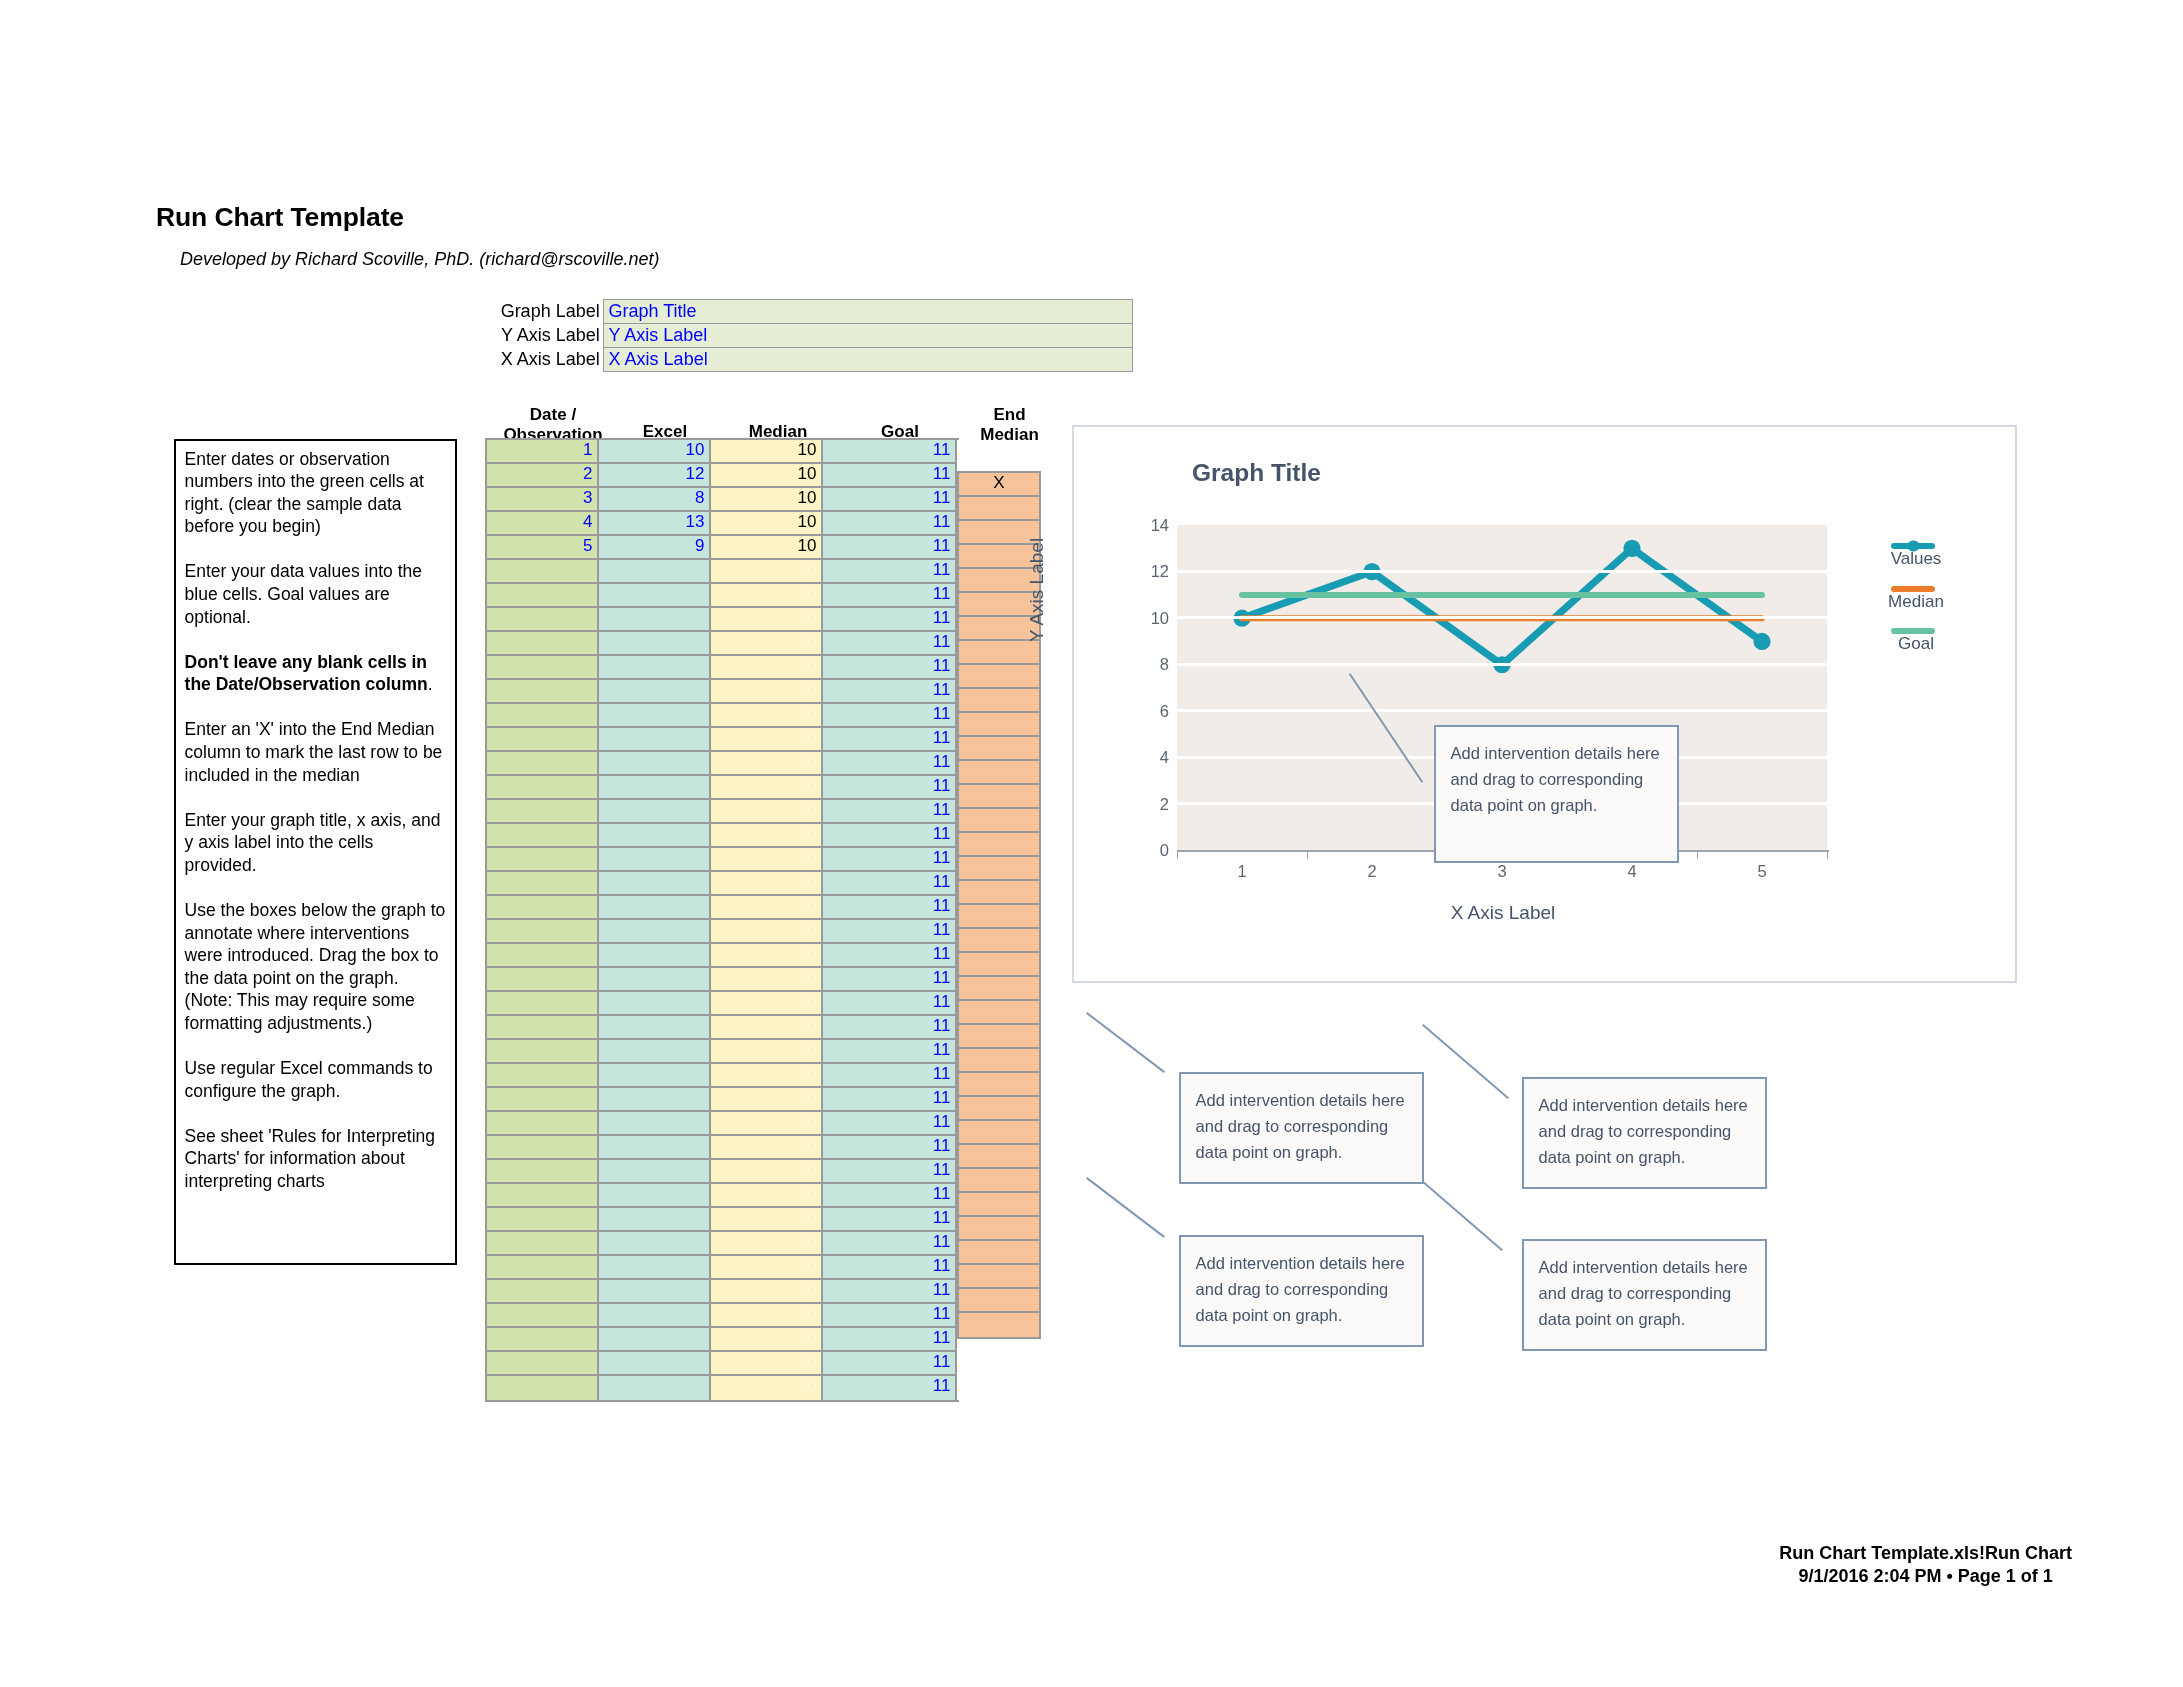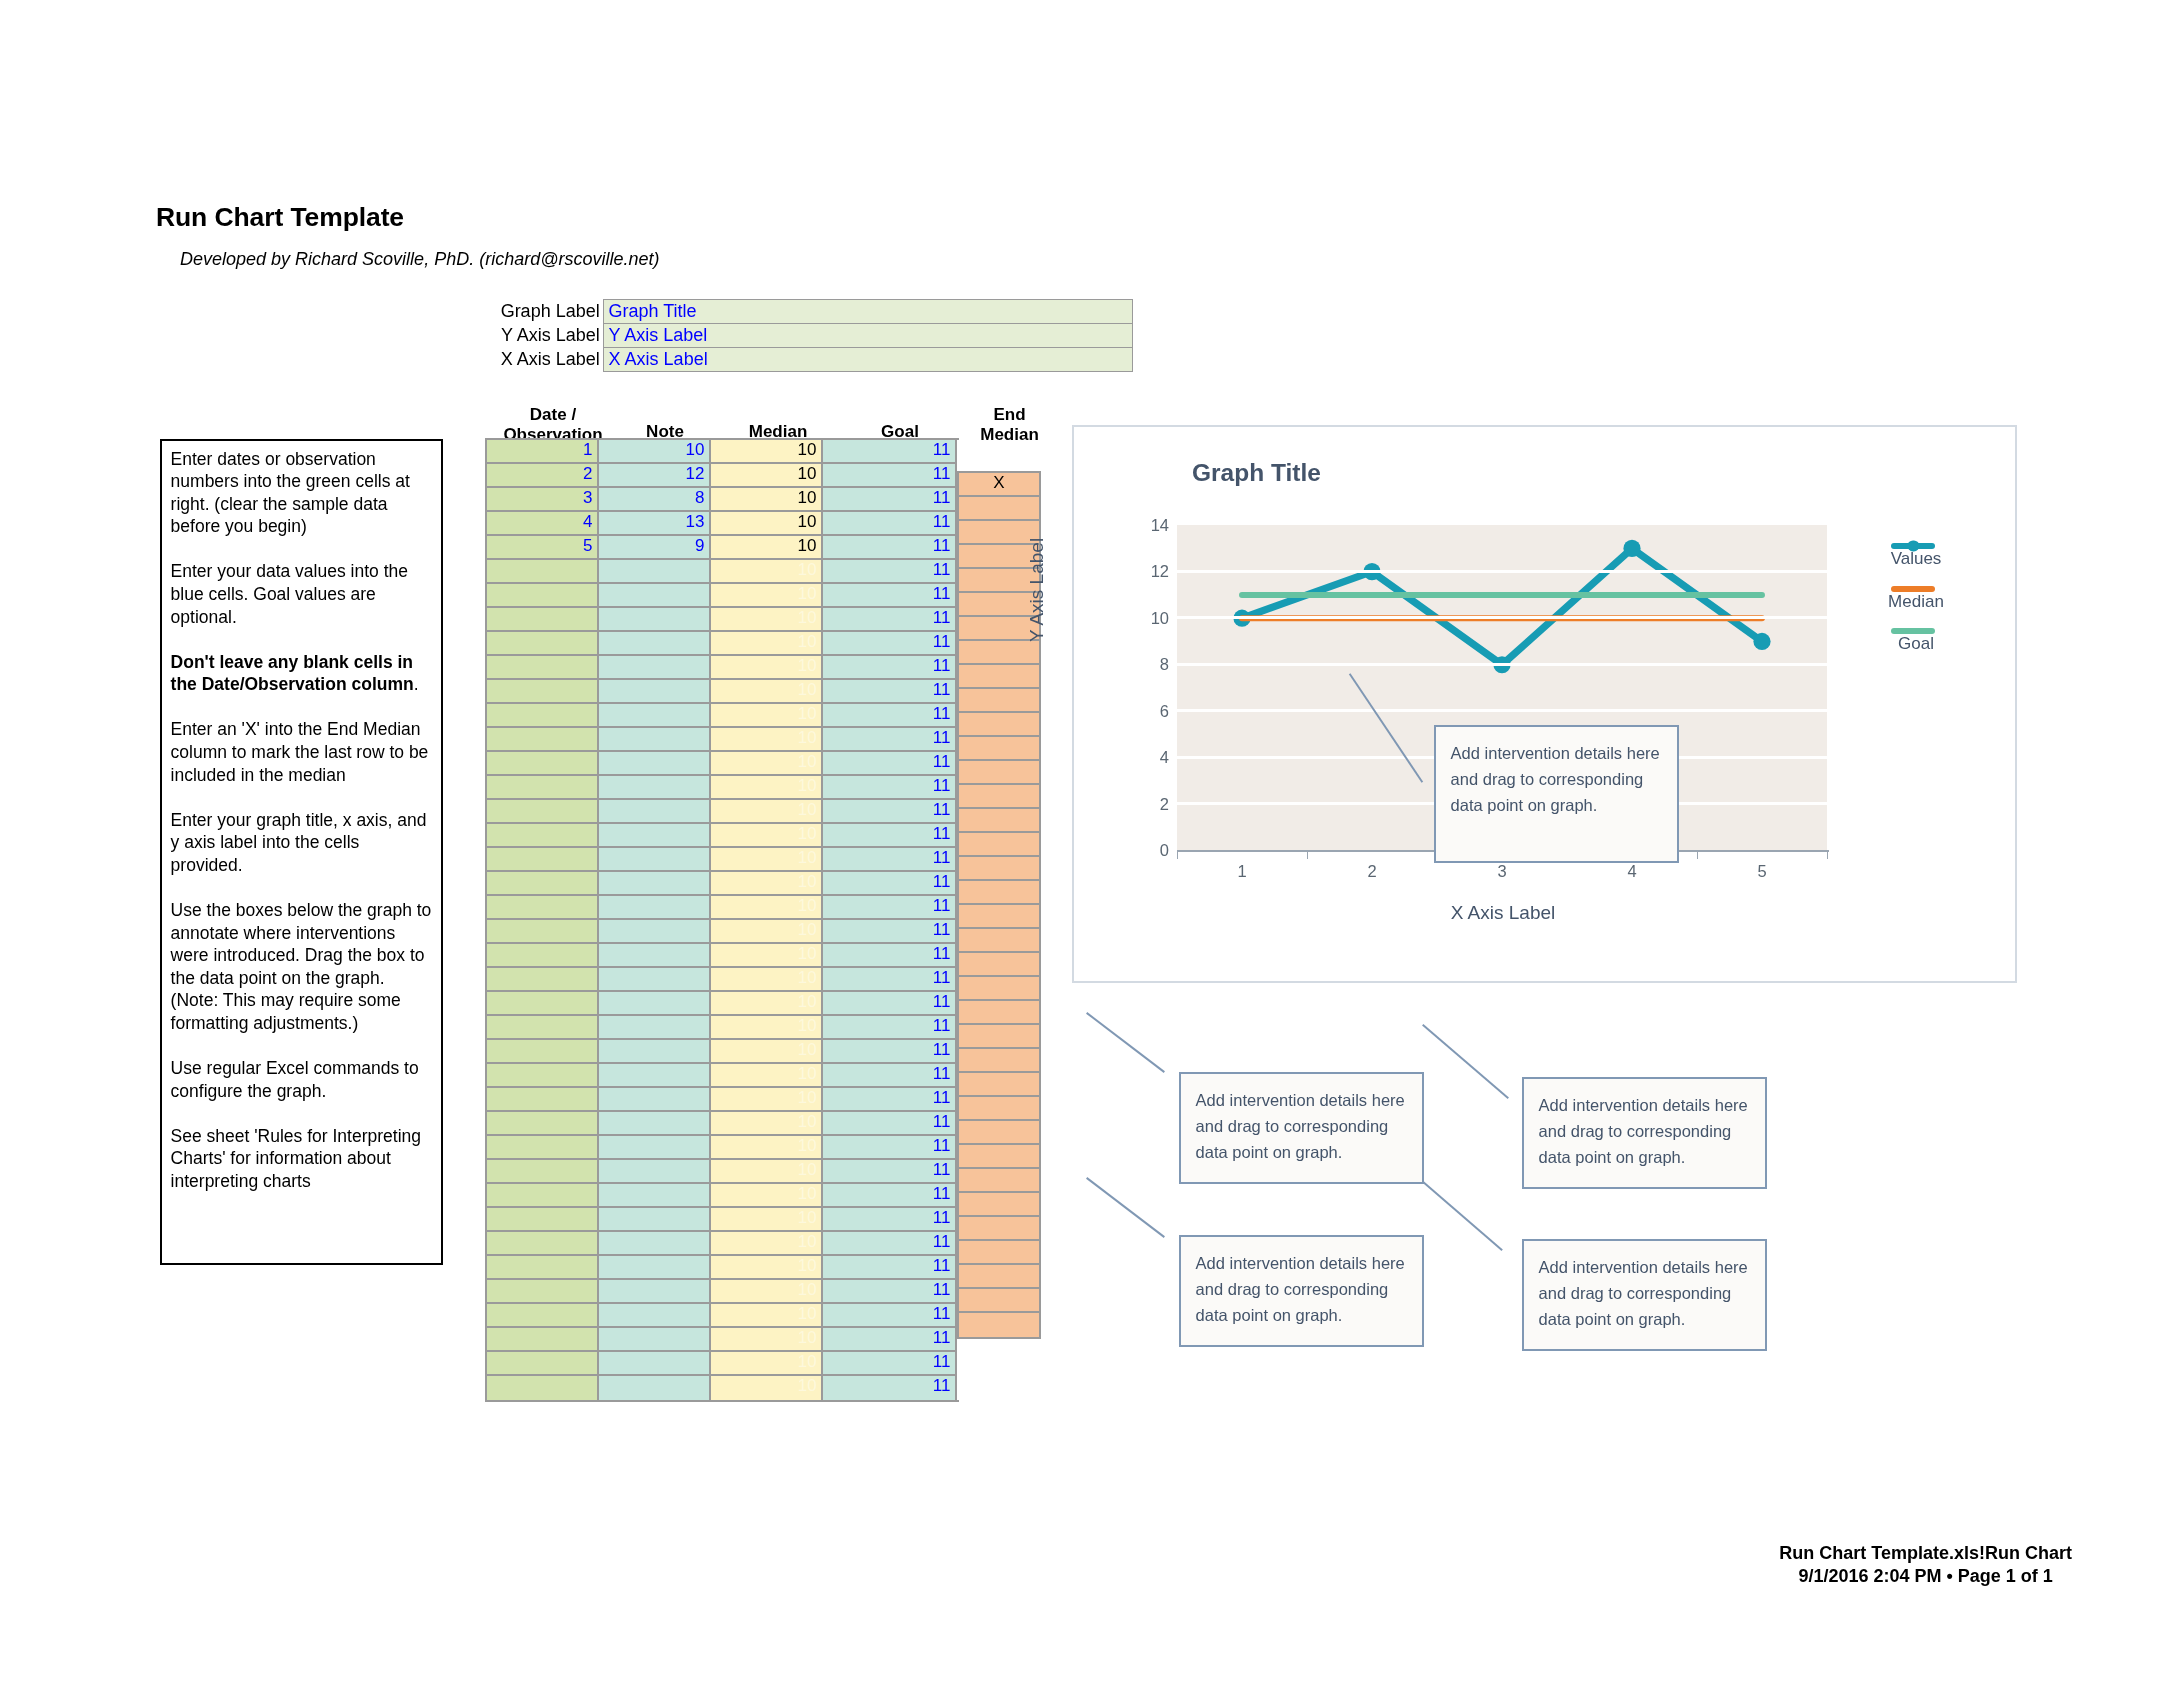--- a/index.html
+++ b/index.html
@@ -69,21 +69,21 @@
     box-sizing: border-box;
     white-space: nowrap;
     overflow: hidden;
   }
   .label-row:first-child .cell { border-top-width: 1.3px; }
   .label-row:last-child .cell { border-bottom-width: 1.3px; }
 
   
   #instructions {
     position: absolute;
-    left: 160px;
+    left: 174px;
     top: 439px;
     width: 283px;
     height: 826px;
     border: 2px solid #000000;
     box-sizing: border-box;
     padding: 6.6px 8px 0 8.6px;
     font-size: 17.5px;
     line-height: 22.6px;
   }
   #instructions p { margin: 0 0 22.5px 0; }
@@ -350,21 +350,21 @@
     <p>Use regular Excel commands to configure the graph.</p>
     <p>See sheet 'Rules for Interpreting Charts' for information about interpreting charts</p>
   </div>
 
 <div id="data-table">
   <div id="table-head">
     <div class="hd hd-date">
       <span>Date /</span>
       <span class="l2">Observation</span>
     </div>
-    <div class="hd hd-value">Note</div>
+    <div class="hd hd-value">Excel</div>
     <div class="hd hd-median">Median</div>
     <div class="hd hd-goal">Goal</div>
     <div class="hd hd-end">
       <span>End</span>
       <span class="l2">Median</span>
     </div>
   </div>
   <div id="table-body">
       <div class="trow">
         <div class="c c-date">1</div>

